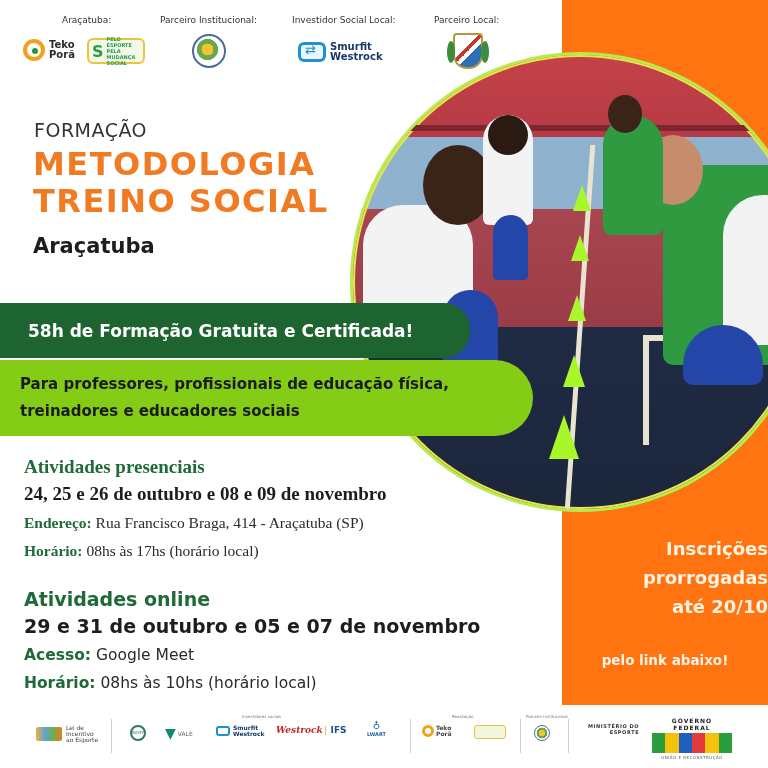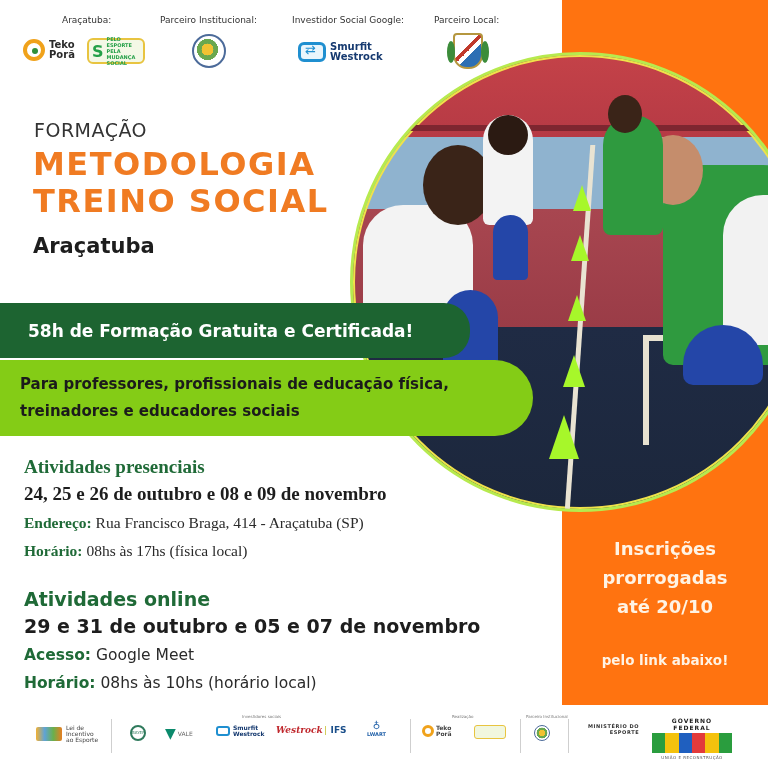--- a/index.html
+++ b/index.html
@@ -51,21 +51,21 @@
   .banner-lime span { display:block; font-size:15px; line-height:27px; font-weight:bold; color:#1b1b1b; }
 
   
   .section { position:absolute; left:24px; }
   .sec-title { font-size:19px; color:#1f6a37; font-weight:bold; line-height:24px; }
   .sec-dates { font-size:19px; font-weight:bold; color:#1d1d1d; line-height:30px; }
   .sec-line { font-size:15.5px; color:#2a2a2a; line-height:28px; }
   .sec-line b { color:#1f6a37; }
 
   
-  .insc { position:absolute; left:562px; top:534px; width:206px; text-align:center; color:#fff3e4; font-size:18px; line-height:29px; font-weight:bold; }
+  .insc { position:absolute; left:562px; top:534px; width:206px; text-align:right; color:#fff3e4; font-size:18px; line-height:29px; font-weight:bold; }
   .link-note { position:absolute; left:562px; top:652px; width:206px; text-align:center; color:#fff3e4; font-size:13.5px; font-weight:bold; }
 
   
   .footer { position:absolute; left:0; top:705px; width:768px; height:63px; background:#ffffff; }
   .f-item { position:absolute; top:20px; font-size:6px; color:#444; white-space:nowrap; display:flex; align-items:center; }
   .f-sep { position:absolute; top:14px; width:1px; height:34px; background:#cfcfcf; }
   .f-tiny { position:absolute; top:9px; font-size:4px; color:#777; white-space:nowrap; }
   .brasil { position:absolute; left:652px; top:717px; width:80px; }
   .brasil .gf { font-size:6px; font-weight:bold; color:#1b1b1b; text-align:center; letter-spacing:1px; }
   .brasil .word { display:flex; height:20px; margin-top:2px; }
@@ -97,21 +97,21 @@
   <div class="person" style="left:310px;top:110px;width:140px;height:200px;background:#2f9a3f;"></div>
   <div class="person" style="left:370px;top:140px;width:90px;height:150px;background:#f2f2f2;"></div>
   <div class="head" style="left:290px;top:80px;width:60px;height:70px;background:#c58d6c;"></div>
   <div class="person" style="left:330px;top:270px;width:80px;height:60px;background:#2446a8;"></div>
   <div class="person" style="left:250px;top:60px;width:60px;height:120px;background:#2f9a3f;"></div>
   <div class="head" style="left:255px;top:40px;width:34px;height:38px;background:#3a2418;"></div>
 </div>
 
 <div class="sponsor-label" style="left:62px;">Araçatuba:</div>
 <div class="sponsor-label" style="left:160px;">Parceiro Institucional:</div>
-<div class="sponsor-label" style="left:292px;">Investidor Social Google:</div>
+<div class="sponsor-label" style="left:292px;">Investidor Social Local:</div>
 <div class="sponsor-label" style="left:434px;">Parceiro Local:</div>
 
 <div class="logo" style="left:23px;top:39px;">
   <div class="teko-mark"></div>
   <div class="teko-text">
     <div>Teko</div>
     <div>Porã</div>
   </div>
 </div>
 <div class="logo" style="left:87px;top:38px;">
@@ -146,21 +146,21 @@
 </div>
 <div class="banner-lime">
   <span>Para professores, profissionais de educação física,</span>
   <span>treinadores e educadores sociais</span>
 </div>
 
 <div class="section" style="top:455px;font-family:Liberation Serif, serif;">
   <div class="sec-title">Atividades presenciais</div>
   <div class="sec-dates">24, 25 e 26 de outubro e 08 e 09 de novembro</div>
   <div class="sec-line"><b>Endereço:</b><span> Rua Francisco Braga, 414 - Araçatuba (SP)</span></div>
-  <div class="sec-line"><b>Horário:</b><span> 08hs às 17hs (física local)</span></div>
+  <div class="sec-line"><b>Horário:</b><span> 08hs às 17hs (horário local)</span></div>
 </div>
 
 <div class="section" style="top:587px;">
   <div class="sec-title">Atividades online</div>
   <div class="sec-dates">29 e 31 de outubro e 05 e 07 de novembro</div>
   <div class="sec-line"><b>Acesso:</b><span> Google Meet</span></div>
   <div class="sec-line"><b>Horário:</b><span> 08hs às 10hs (horário local)</span></div>
 </div>
 
 <div class="insc">

